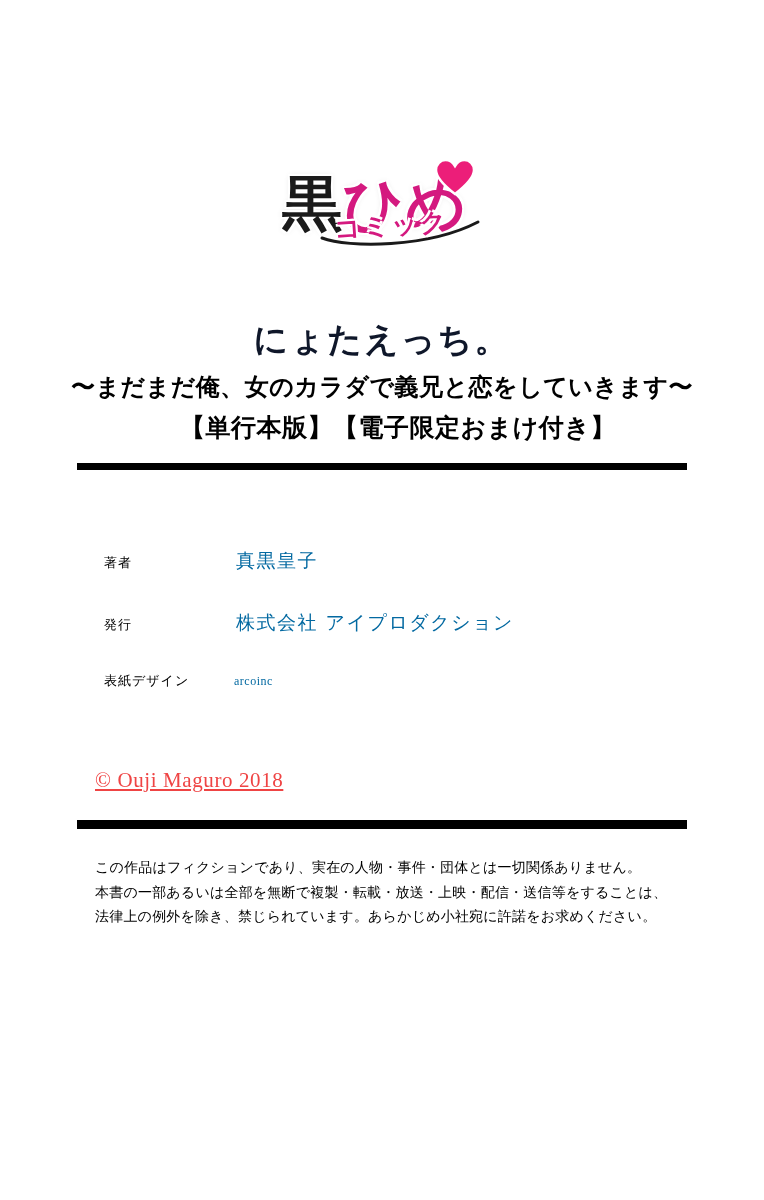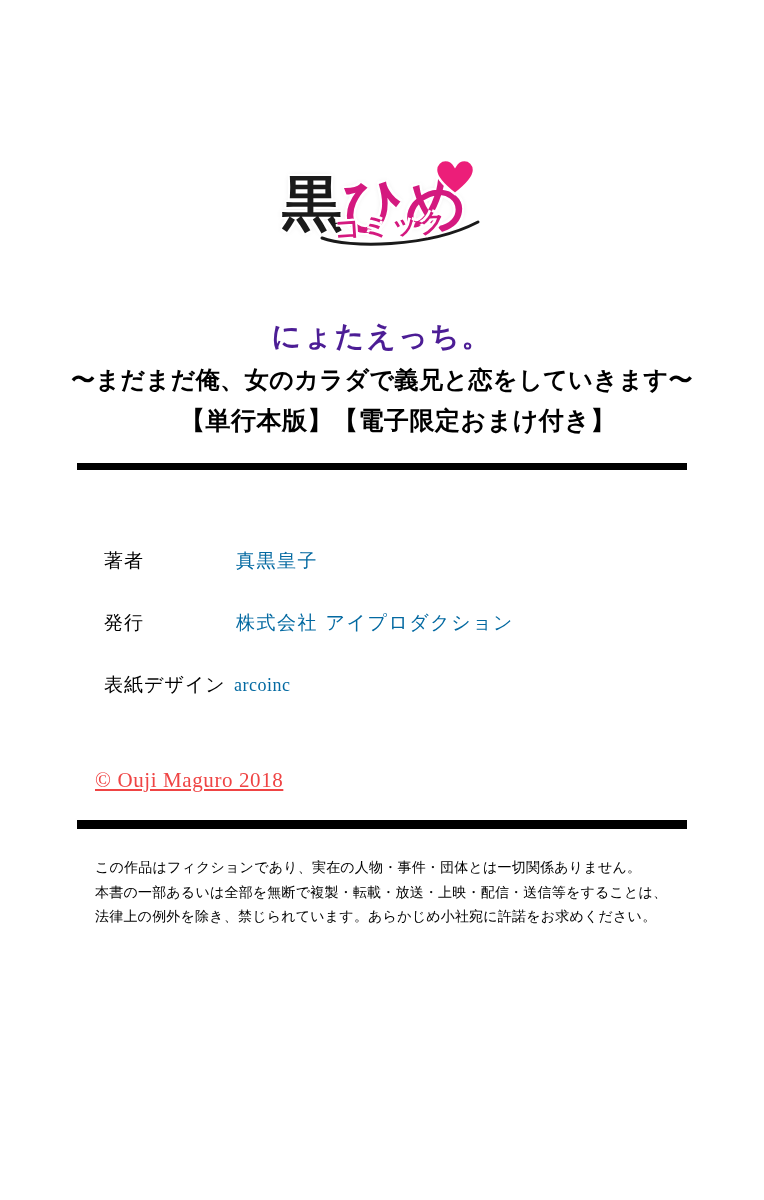--- a/index.html
+++ b/index.html
@@ -98,24 +98,24 @@
   .titles {
     position: absolute;
     top: 318px;
     left: 0;
     width: 100%;
     text-align: center;
   }
   .title-main {
     font-family: "DejaVu Sans", sans-serif;
     font-weight: bold;
-    font-size: 29px;
+    font-size: 34px;
     letter-spacing: 2px;
     line-height: 1.25;
-    color: #4c1d95;
+    color: #0f172a;
   }
   .title-sub {
     margin-top: 10px;
     font-family: "DejaVu Sans", sans-serif;
     font-weight: bold;
     font-size: 24px;
     letter-spacing: 0.5px;
     color: #000000;
   }
   .title-badge {
@@ -145,37 +145,37 @@
     left: 104px;
     width: 600px;
   }
   .credit-row {
     display: flex;
     align-items: baseline;
     margin-bottom: 36px;
   }
   .credit-label {
     font-family: "DejaVu Sans", sans-serif;
-    font-size: 19px;
+    font-size: 13px;
     font-weight: normal;
     letter-spacing: 1px;
     width: 132px;
     flex: 0 0 132px;
     color: #000000;
   }
   .credit-value {
     font-family: "DejaVu Sans", sans-serif;
     font-size: 19px;
     letter-spacing: 1.5px;
     color: #0369a1;
   }
   .credit-row.designer .credit-label { width: 130px; flex: 0 0 130px; }
   .credit-row.designer .credit-value {
     font-family: "Liberation Serif", serif;
-    font-size: 18px;
+    font-size: 12px;
     letter-spacing: 0.5px;
   }
 
   .copyright {
     position: absolute;
     top: 768px;
     left: 95px;
     font-family: "Liberation Serif", serif;
     font-size: 21px;
     letter-spacing: 0.6px;

